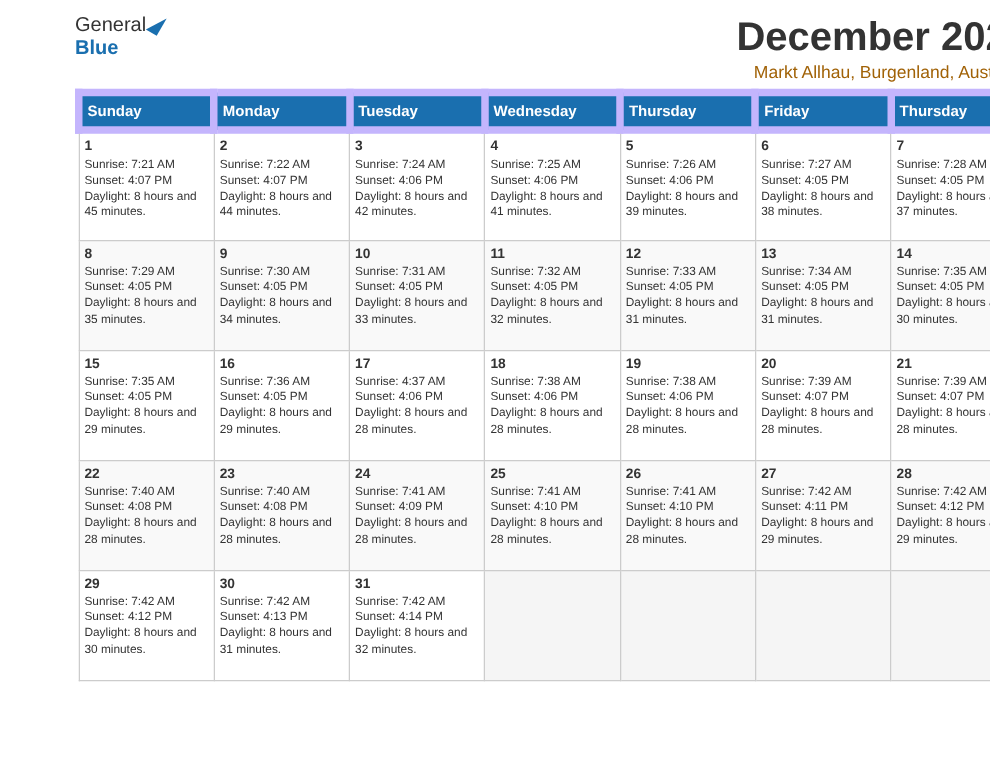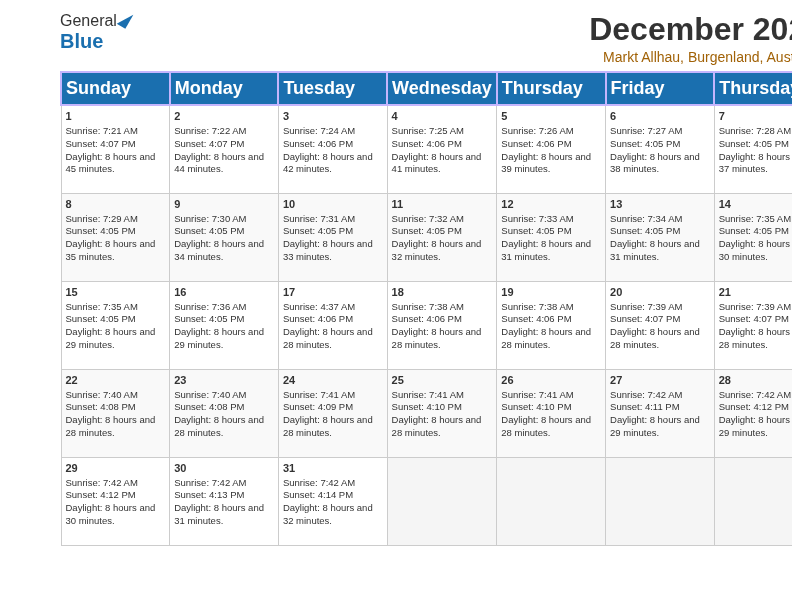--- a/index.html
+++ b/index.html
@@ -59,24 +59,24 @@
     }
     .calendar {
       width: 100%;
       border-collapse: collapse;
       font-size: 10px;
     }
     .calendar th {
       background-color: #1a6faf;
       color: #fff;
       font-weight: bold;
-      font-size: 18px;
+      font-size: 12px;
       padding: 5px 4px;
       text-align: left;
-      border: 2px solid #c4b5fd;
+      border: 6px solid #c4b5fd;
     }
     .calendar td {
       vertical-align: top;
       padding: 3px 4px;
       border: 1px solid #ccc;
       background: #fff;
       width: 14.28%;
       height: 88px;
       font-size: 9.5px;
       line-height: 1.35;
@@ -98,21 +98,21 @@
 </head>
 <body>
 
 <div class="container">
   <div class="header">
     <div class="logo">
       <div class="logo-row">
         <span class="logo-general">General</span>
         <span class="logo-arrow"></span>
       </div>
-      <span class="logo-blue" style="font-size:20px;font-weight:bold;">Blue</span>
+      <span class="logo-blue" style="font-size:16px;font-weight:bold;">Blue</span>
     </div>
     <div class="title-section">
       <div class="month-title">December 2024</div>
       <div class="location">Markt Allhau, Burgenland, Austria</div>
     </div>
   </div>
 
   <table class="calendar">
     <thead>
       <tr>

